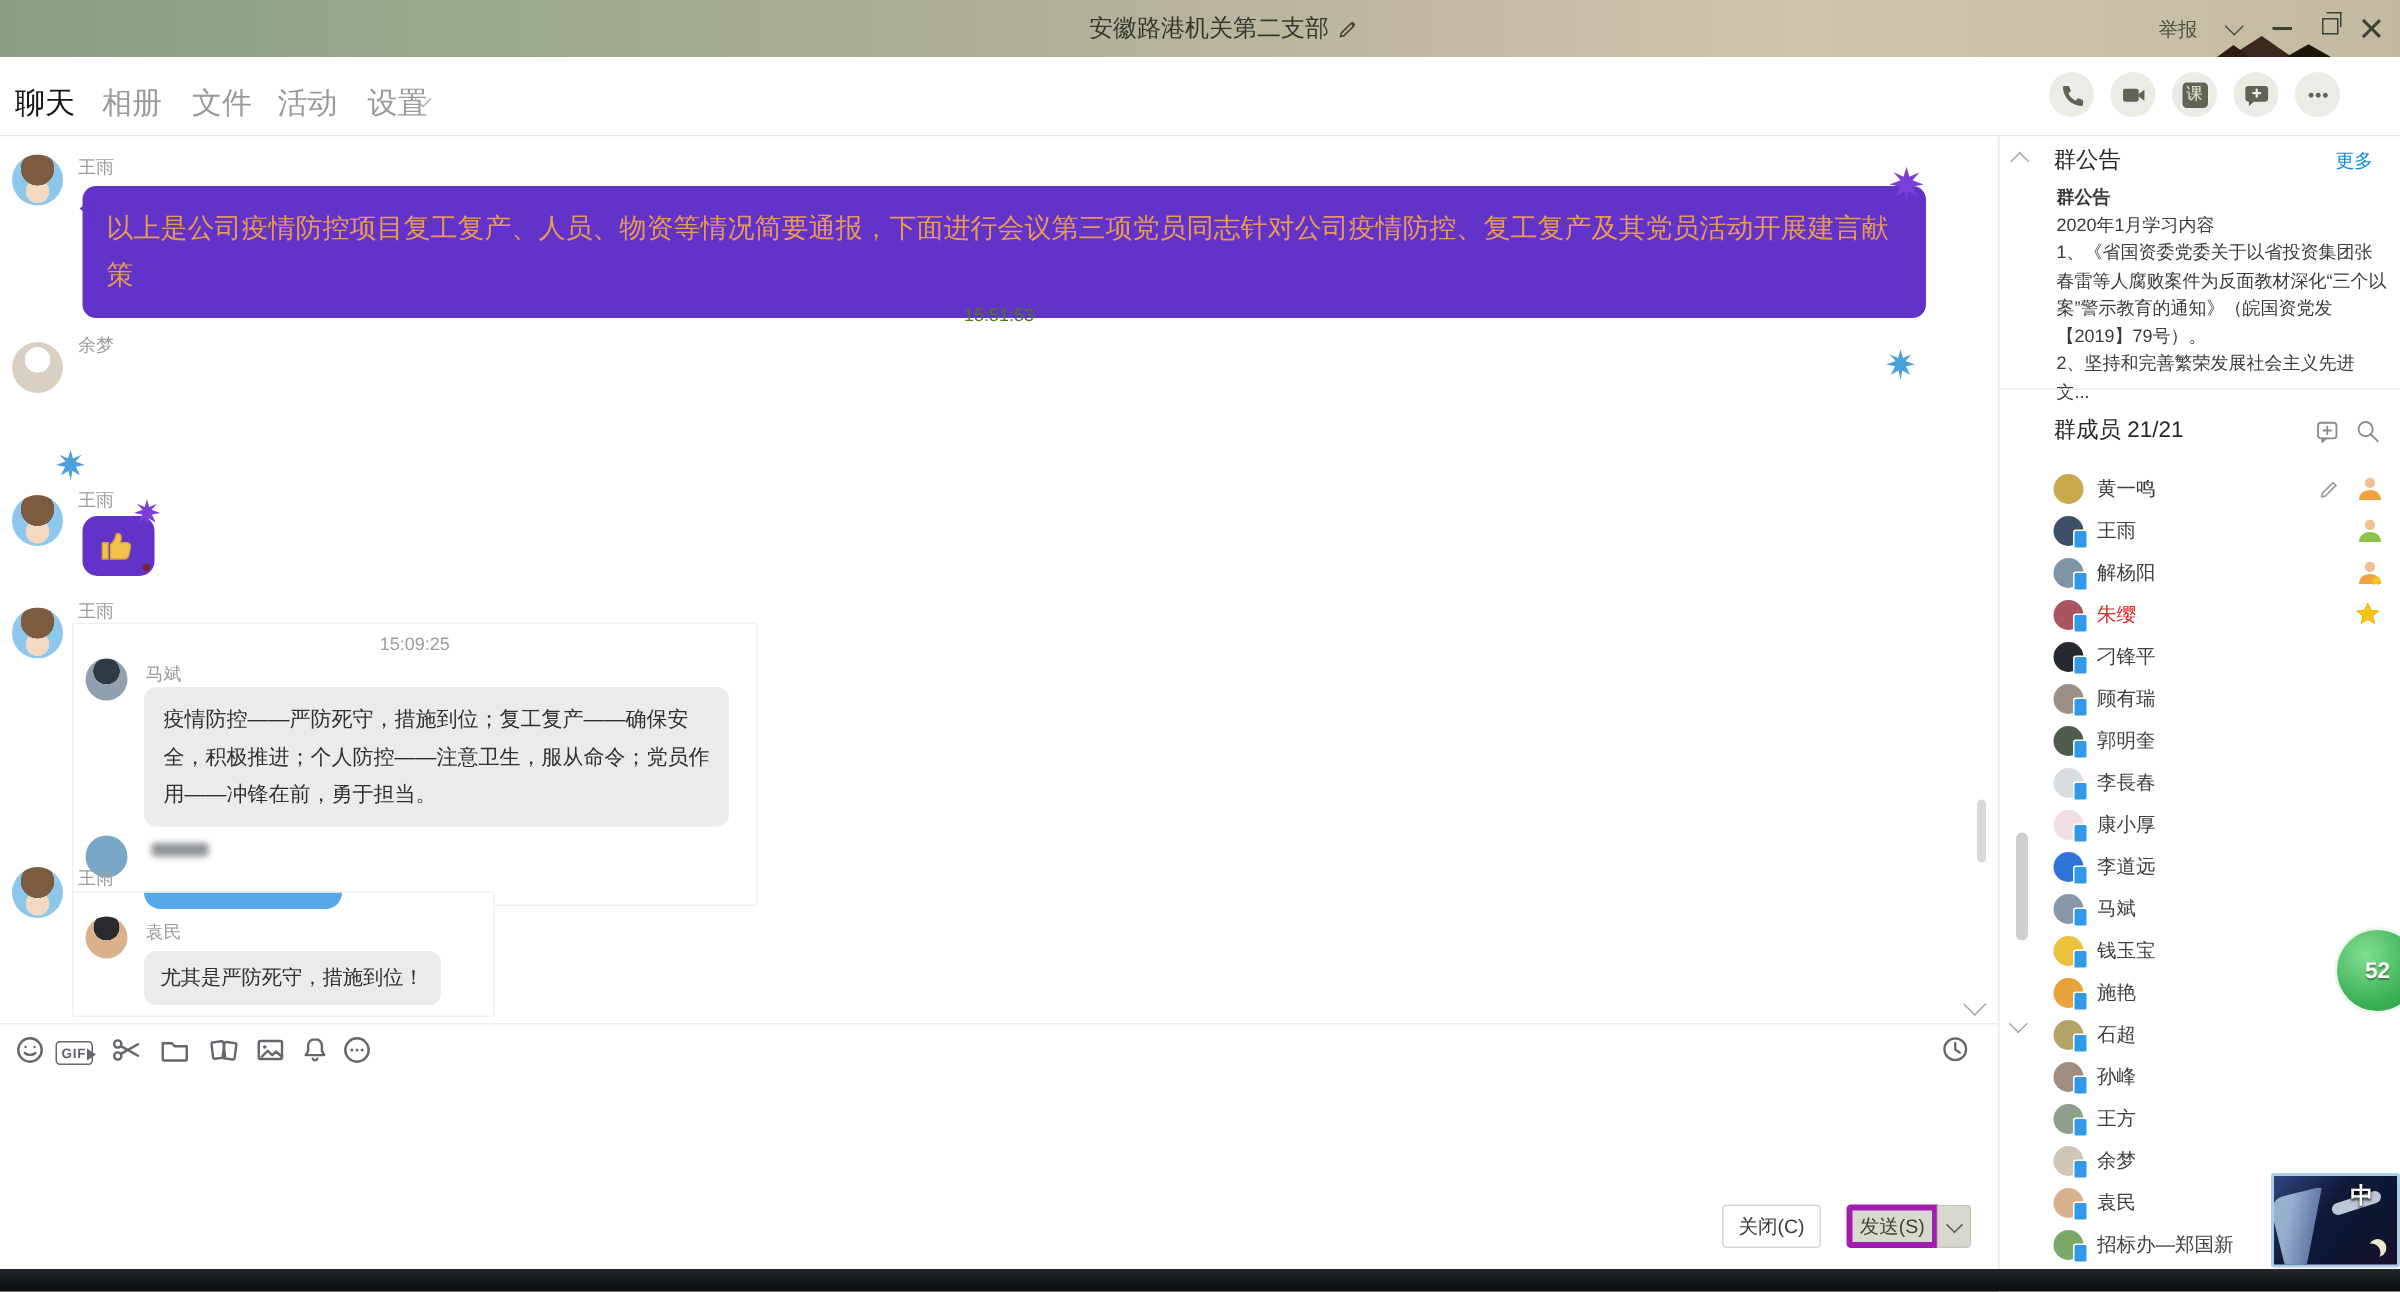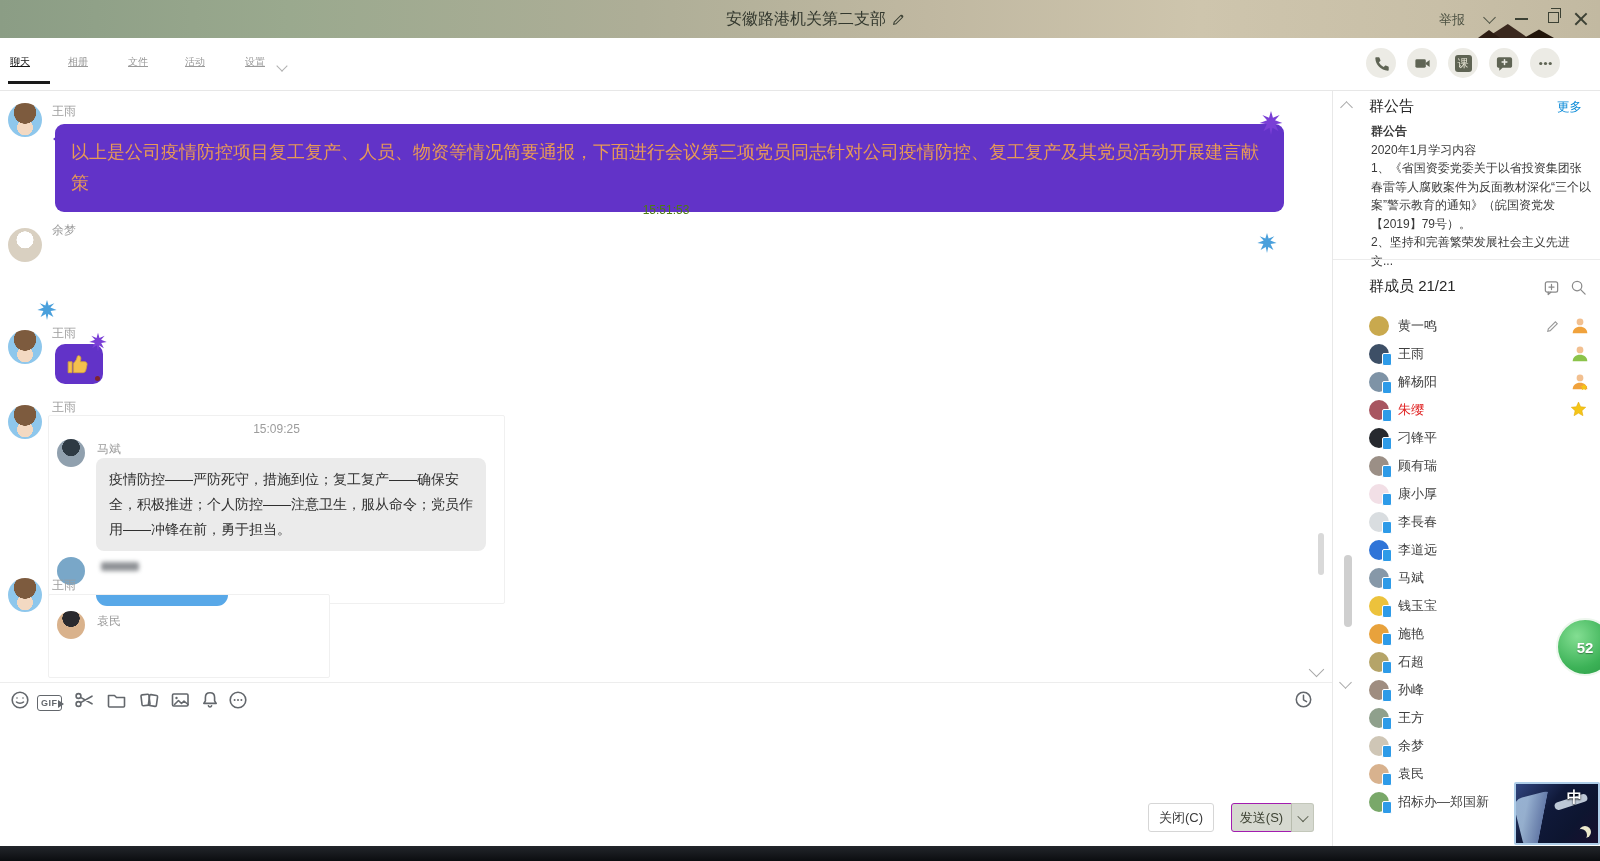--- a/index.html
+++ b/index.html
@@ -22,21 +22,21 @@
   .win-min{position:absolute;right:72px;top:18px;width:13px;height:2px;background:#3c4134;}
   .win-restore{position:absolute;right:41px;top:12px;width:9px;height:9px;border:1.6px solid #3c4134;background:transparent;}
   .win-restore::before{content:"";position:absolute;left:2px;top:-5px;width:9px;height:9px;border:1.6px solid #3c4134;border-bottom:none;border-left:none;}
   .win-close{position:absolute;right:12px;top:11px;width:15px;height:15px;}
   .win-close::before,.win-close::after{content:"";position:absolute;left:7px;top:0;width:1.8px;height:16px;background:#3c4134;}
   .win-close::before{transform:rotate(45deg);}
   .win-close::after{transform:rotate(-45deg);}
 
   
   .tabbar{position:absolute;left:0;top:38px;width:1600px;height:53px;background:#fff;border-bottom:1px solid #e7e7e7;box-sizing:border-box;}
-  .tab{position:absolute;top:17px;font-size:10px;color:#9a9a9a;cursor:pointer;text-decoration:underline;}
+  .tab{position:absolute;top:17px;font-size:20px;color:#9a9a9a;cursor:pointer;}
   .tab.active{color:#141414;}
   .tab.active::after{content:"";position:absolute;left:-2px;bottom:-15px;width:42px;height:3px;background:#1a1a1a;}
   .tab-chev{position:absolute;left:278px;top:24px;width:7px;height:7px;border-left:1.4px solid #b0b0b0;border-bottom:1.4px solid #b0b0b0;transform:rotate(-45deg);}
   .circle-btn{position:absolute;top:10px;width:30px;height:30px;border-radius:50%;background:#ecebe5;display:flex;align-items:center;justify-content:center;cursor:pointer;}
   .glyph-square{width:17px;height:17px;background:#5f6454;color:#eceada;border-radius:3px;font-size:11px;line-height:17px;text-align:center;}
 
   
   .chat{position:absolute;left:0;top:91px;width:1332px;height:591px;background:#fff;overflow:hidden;}
   .avatar{position:absolute;width:34px;height:34px;border-radius:50%;}
   .avatar.small{width:28px;height:28px;}
@@ -66,21 +66,21 @@
   .toolbar{position:absolute;left:0;top:682px;width:1332px;height:34px;border-top:1px solid #ededed;background:#fff;box-sizing:border-box;}
   .tool{position:absolute;top:7px;cursor:pointer;}
   .gif-badge{border:1.5px solid #63676c;border-radius:3px;color:#63676c;font-size:9px;font-weight:bold;padding:2px 3px;letter-spacing:.5px;position:relative;}
   .gif-badge::after{content:"";position:absolute;right:-7px;top:4px;border:4px solid transparent;border-left:6px solid #63676c;}
   .ic{stroke:#63676c;fill:none;stroke-width:1.6;stroke-linecap:round;stroke-linejoin:round;}
   .icf{fill:#5f6454;stroke:none;}
 
   
   .btn{position:absolute;top:803px;height:29px;border-radius:3px;font-size:13px;display:flex;align-items:center;justify-content:center;cursor:pointer;box-sizing:border-box;}
   .btn-close{left:1148px;width:66px;background:#fff;border:1px solid #d6d6d6;color:#3a3a3a;}
-  .btn-send{left:1231px;width:61px;background:#d6d9d0;border:1px solid #a21caf;color:#3d4233;border-radius:3px 0 0 3px;}
+  .btn-send{left:1231px;width:61px;background:#d6d9d0;border:4px solid #a21caf;color:#3d4233;border-radius:3px 0 0 3px;}
   .btn-send-arrow{left:1291px;width:23px;background:#d6d9d0;border:1px solid #c3c7ba;border-left:1px solid #b8bcae;border-radius:0 3px 3px 0;}
   .btn-send-arrow .chev2{width:7px;height:7px;border-left:1.5px solid #5a5f50;border-bottom:1.5px solid #5a5f50;transform:rotate(-45deg) translate(1px,-1px);}
 
   
   .sidebar{position:absolute;left:1332px;top:91px;width:268px;height:770px;background:#fff;border-left:1px solid #e8e8e8;box-sizing:border-box;overflow:hidden;}
   .ann-collapse{position:absolute;left:9px;top:12px;width:8px;height:8px;border-left:1.5px solid #a8a8a8;border-top:1.5px solid #a8a8a8;transform:rotate(45deg);cursor:pointer;}
   .ann-header{position:absolute;left:36px;top:6px;font-size:15px;color:#262626;}
   .ann-more{position:absolute;right:18px;top:8px;font-size:12.5px;color:var(--link);cursor:pointer;}
   .ann-body{position:absolute;left:38px;top:31px;width:220px;font-size:12px;line-height:18.5px;color:#3a3a3a;}
   .ann-body .b0{font-weight:bold;}
@@ -211,20 +211,21 @@
       <div class="partial-av" style="left:8px;top:141px;"></div>
       <div class="smudge" style="left:52px;top:146px;"></div>
     </div>
 
     <div class="avatar face" style="left: 8px; top: 487px; background-color: rgb(142, 199, 236);"></div>
     <div class="msg-name" style="left:52px;top:486px;">王雨</div>
     <div class="fcard" style="left:48px;top:503px;width:282px;height:84px;">
       <div class="blue-partial" style="left:47px;top:0;width:132px;height:11px;"></div>
       <div class="avatar small" style="left:8px;top:16px;background:radial-gradient(circle at 50% 26%,#2a2a2e 0 34%,#d9b28c 35%);"></div>
       <div class="fname" style="left:48px;top:18px;">袁民</div>
+      <div class="qbubble one" style="left:47px;top:39px;">尤其是严防死守，措施到位！</div>
     </div>
 
     <div class="chat-scrollbar"></div>
     <div class="scroll-down"></div>
   </div>
 
   <div class="toolbar">
     <span class="tool" style="left:10px;">
       <svg width="20" height="20" viewBox="0 0 20 20" class="ic">
           <circle cx="10" cy="10" r="7.8"></circle>
@@ -353,26 +354,30 @@
       </div>
       <div class="mrow">
           <span class="mav" style="background: rgb(38, 41, 46);"></span>
           <span class="mname">刁锋平</span>
         </div>
       <div class="mrow">
           <span class="mav" style="background: rgb(155, 143, 134);"></span>
           <span class="mname">顾有瑞</span>
         </div>
       <div class="mrow">
+          <span class="mav" style="background: rgb(79, 91, 77);"></span>
+          <span class="mname">郭明奎</span>
+        </div>
+      <div class="mrow">
+          <span class="mav" style="background: rgb(217, 221, 224);"></span>
+          <span class="mname">李長春</span>
+        </div>
+      <div class="mrow">
           <span class="mav" style="background: rgb(242, 223, 230);"></span>
           <span class="mname">康小厚</span>
-        </div>
-      <div class="mrow">
-          <span class="mav" style="background: rgb(217, 221, 224);"></span>
-          <span class="mname">李長春</span>
         </div>
       <div class="mrow">
           <span class="mav" style="background: rgb(47, 116, 216);"></span>
           <span class="mname">李道远</span>
         </div>
       <div class="mrow">
           <span class="mav" style="background: rgb(134, 152, 168);"></span>
           <span class="mname">马斌</span>
         </div>
       <div class="mrow">

